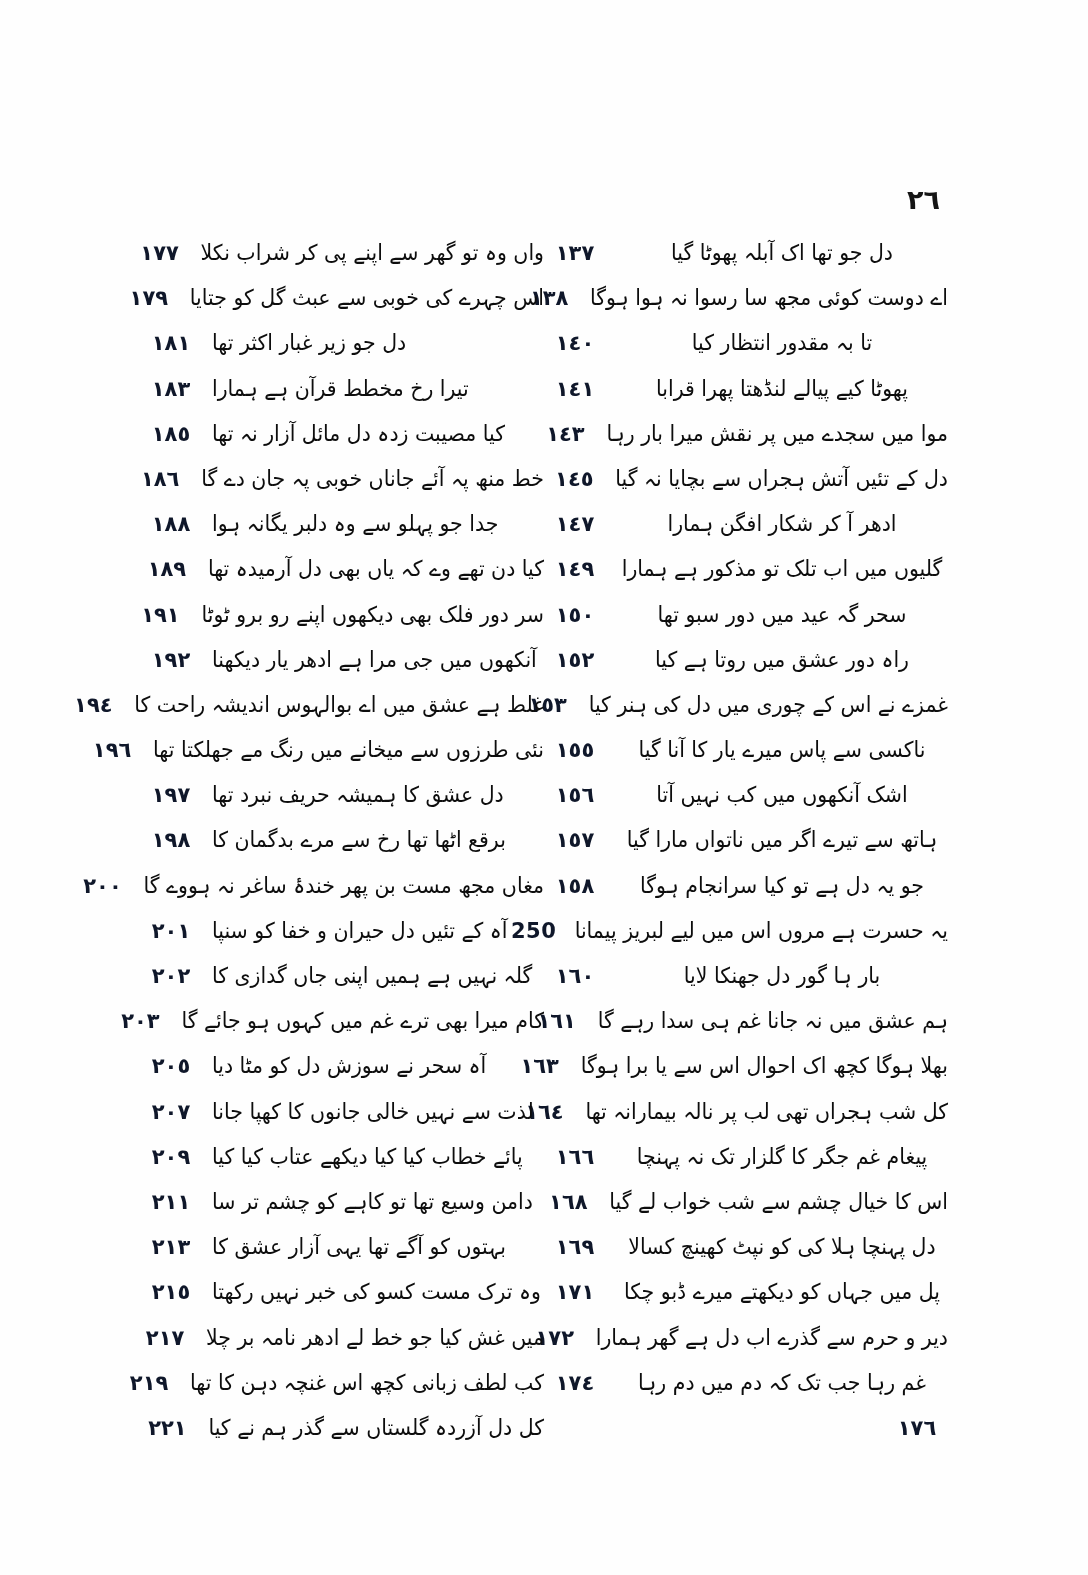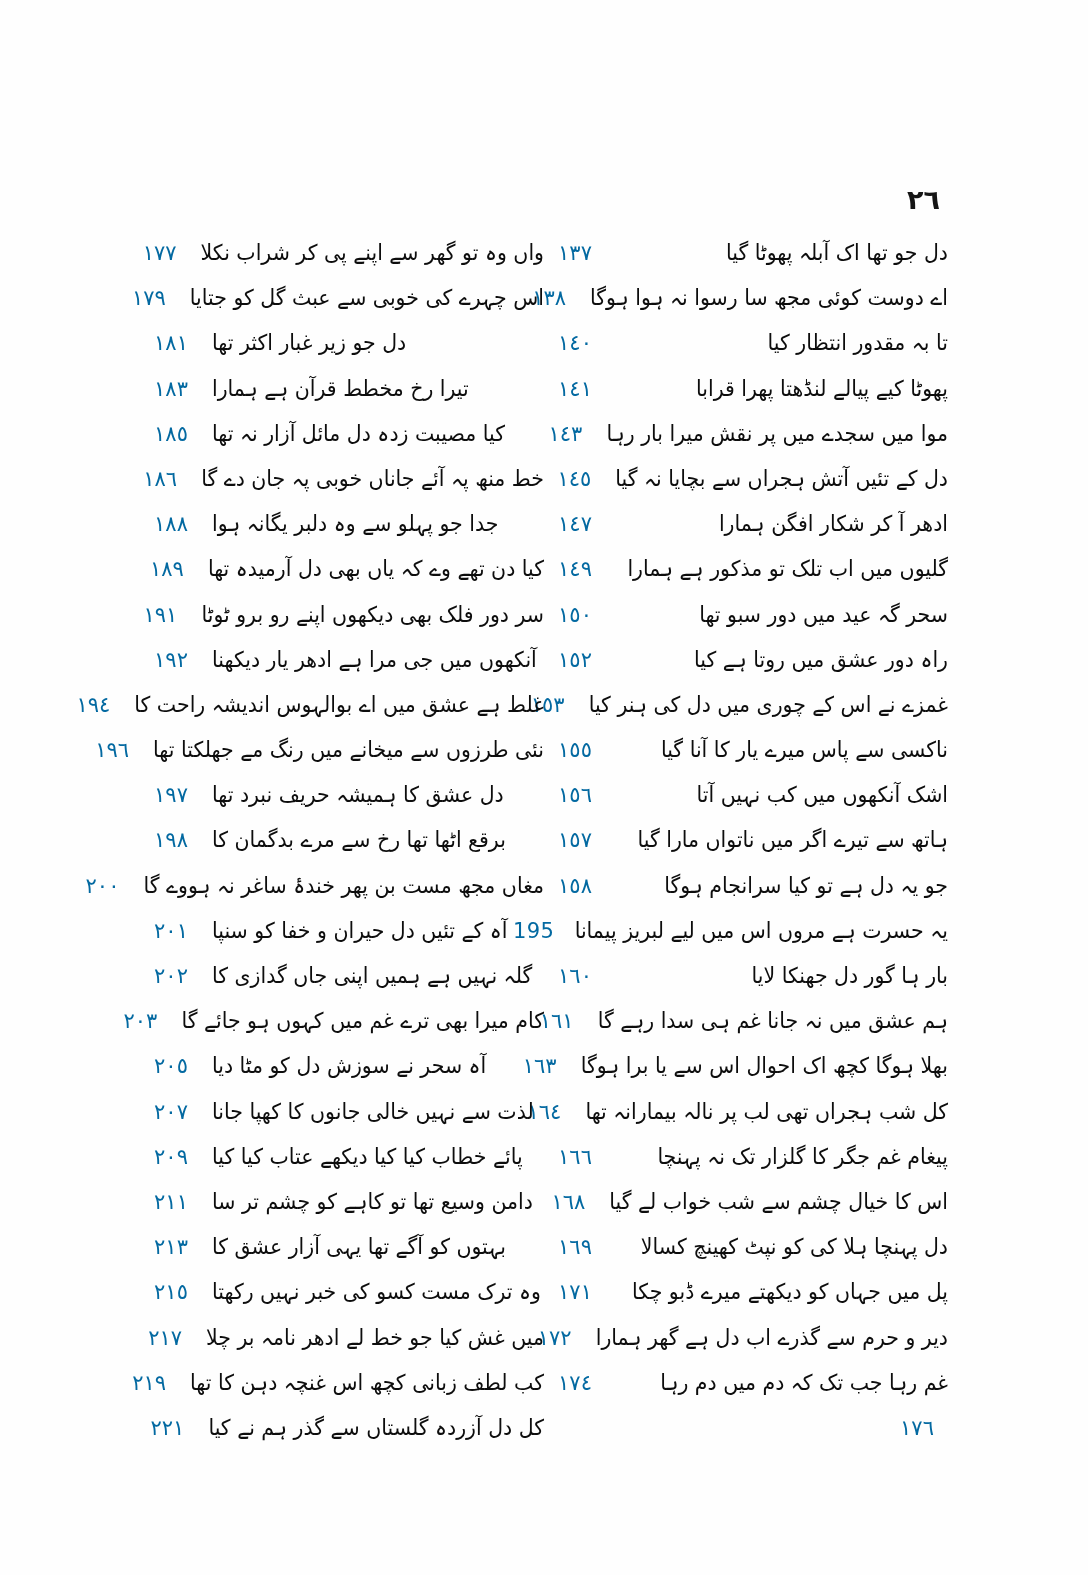--- a/index.html
+++ b/index.html
@@ -77,26 +77,26 @@
     transform-origin: right bottom;
   }
 
   .entry-page {
     flex: 0 0 62px;
     text-align: center;
     direction: rtl;
     font-size: 21px;
     line-height: 1;
     letter-spacing: 0.5px;
-    color: #0369a1;
-    font-weight: 400;
+    color: #0f172a;
+    font-weight: 700;
   }
 
   
-  .col-right .entry-title { text-align: right; padding-left: 10px; }
+  .col-right .entry-title { text-align: center; padding-left: 10px; }
   .col-left  .entry-title { padding-left: 10px; }
 </style>
 </head>
 <body>
 
 <div class="page">
 
   <div class="folio">٢٦</div>
 
   <div class="index-body">
@@ -158,21 +158,21 @@
         <div class="index-row">
           <div class="entry-title">ہاتھ سے تیرے اگر میں ناتواں مارا گیا</div>
           <div class="entry-page">١٥٧</div>
         </div>
         <div class="index-row">
           <div class="entry-title">جو یہ دل ہے تو کیا سرانجام ہوگا</div>
           <div class="entry-page">١٥٨</div>
         </div>
         <div class="index-row">
           <div class="entry-title">یہ حسرت ہے مروں اس میں لیے لبریز پیمانا</div>
-          <div class="entry-page">195</div>
+          <div class="entry-page">250</div>
         </div>
         <div class="index-row">
           <div class="entry-title">بار ہا گور دل جھنکا لایا</div>
           <div class="entry-page">١٦٠</div>
         </div>
         <div class="index-row">
           <div class="entry-title">ہم عشق میں نہ جانا غم ہی سدا رہے گا</div>
           <div class="entry-page">١٦١</div>
         </div>
         <div class="index-row">

